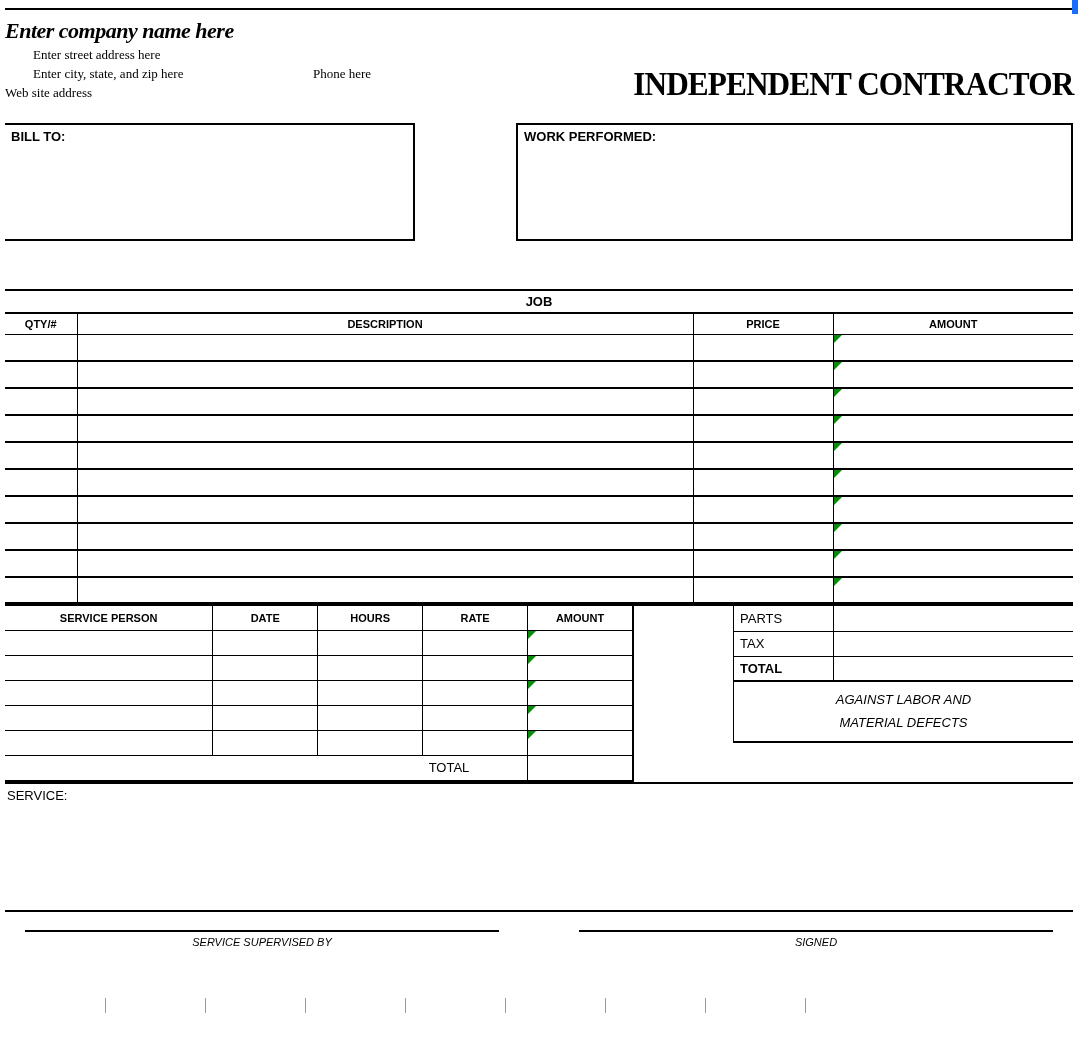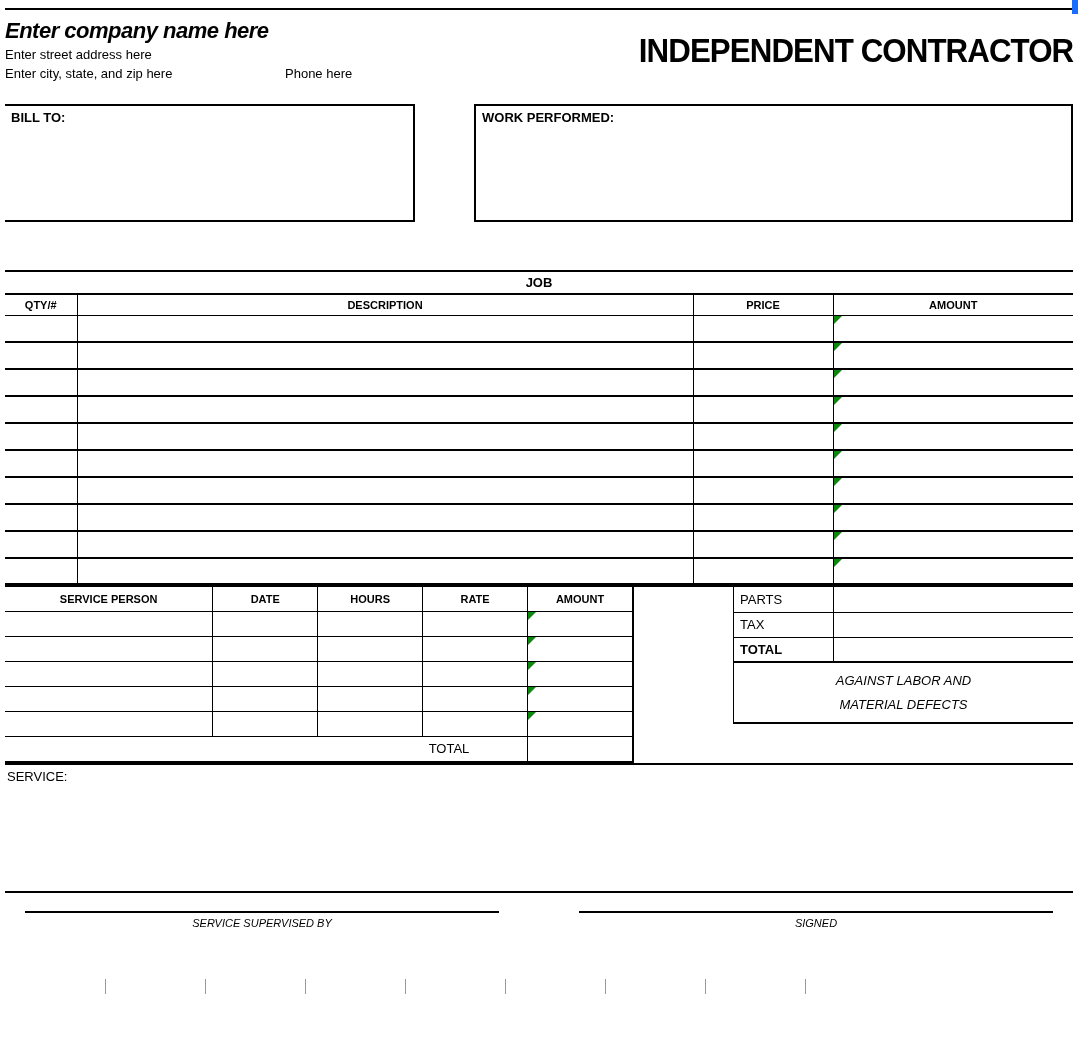--- a/index.html
+++ b/index.html
@@ -1,24 +1,24 @@
 <!DOCTYPE html>
 <html><head>
   <meta charset="utf-8">
   <style>
     * { box-sizing: border-box; margin: 0; padding: 0; }
     body { font-family: Arial, sans-serif; font-size: 13px; background: #fff; width: 1078px; padding: 8px 5px; }
     .top-border { border-top: 2px solid #000; margin-bottom: 8px; }
-    .header-row { display: flex; justify-content: space-between; align-items: center; }
+    .header-row { display: flex; justify-content: space-between; align-items: flex-end; font-family: Liberation Serif, serif; }
     .company-name { font-size: 22px; font-weight: bold; font-style: italic; letter-spacing: -0.5px; }
     .doc-title { font-size: 34px; font-weight: 900; letter-spacing: -1px; font-stretch: condensed; transform: scaleX(0.92); transform-origin: right; }
     .addr-block { margin-top: 2px; line-height: 1.45; }
     .addr-row { display: flex; }
-    .addr-left { width: 280px; }
-    .info-blocks { display: flex; gap: 59px; margin-top: 20px; }
+    .addr-left { width: 280px; margin-left: 28px; }
+    .info-blocks { display: flex; gap: 101px; margin-top: 20px; }
     .info-box { border: 2px solid #000; height: 118px; padding: 4px 6px; font-weight: bold; }
     .bill-to { width: 410px; border-left: 0; }
     .work-perf { flex: 1; }
     .job-table { width: 100%; border-collapse: collapse; margin-top: 48px; }
     .job-title-row td { border: 2px solid #000; border-left: 0; border-right: 0; text-align: center; font-weight: bold; padding: 3px; }
     .job-head { font-size: 11px; font-weight: bold; text-align: center; border: 1px solid #000; border-left: 0; border-right: 0; padding: 4px 2px; }
     .col-qty { width: 72px; border-right: 1px solid #000 !important; }
     .col-desc { border-right: 1px solid #000 !important; }
     .col-price { width: 140px; border-right: 1px solid #000 !important; }
     .col-amt { width: 240px; }
@@ -70,20 +70,23 @@
   <div>
     <div class="company-name">Enter company name here</div>
     <div class="addr-block">
       <div class="addr-row">
           <span class="addr-left">Enter street address here</span>
         </div>
       <div class="addr-row">
         <span class="addr-left">Enter city, state, and zip here</span>
         <span>Phone here</span>
       </div>
+      <div class="addr-row">
+          <span>Web site address</span>
+        </div>
     </div>
   </div>
   <div class="doc-title">INDEPENDENT CONTRACTOR</div>
 </div>
 
 <div class="info-blocks">
   <div class="info-box bill-to">
     <span>BILL TO:</span>
   </div>
   <div class="info-box work-perf">

